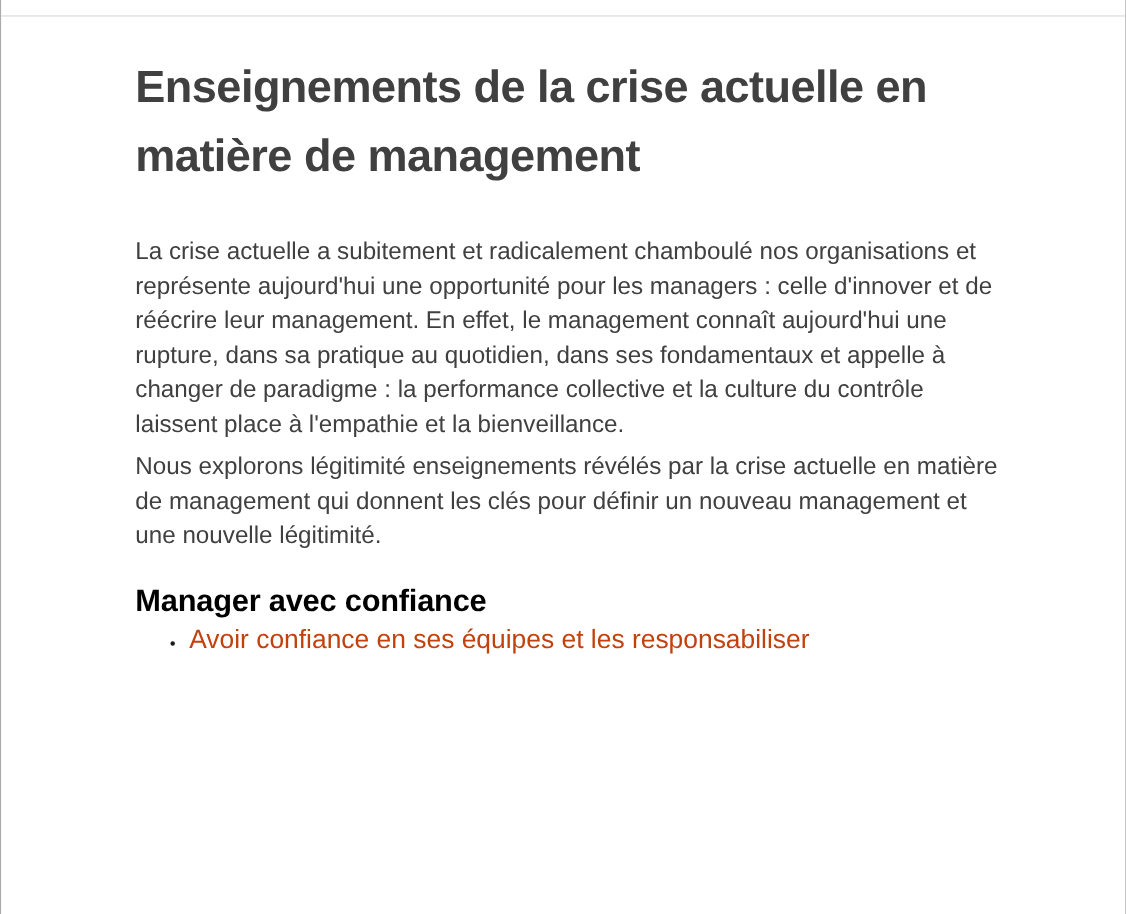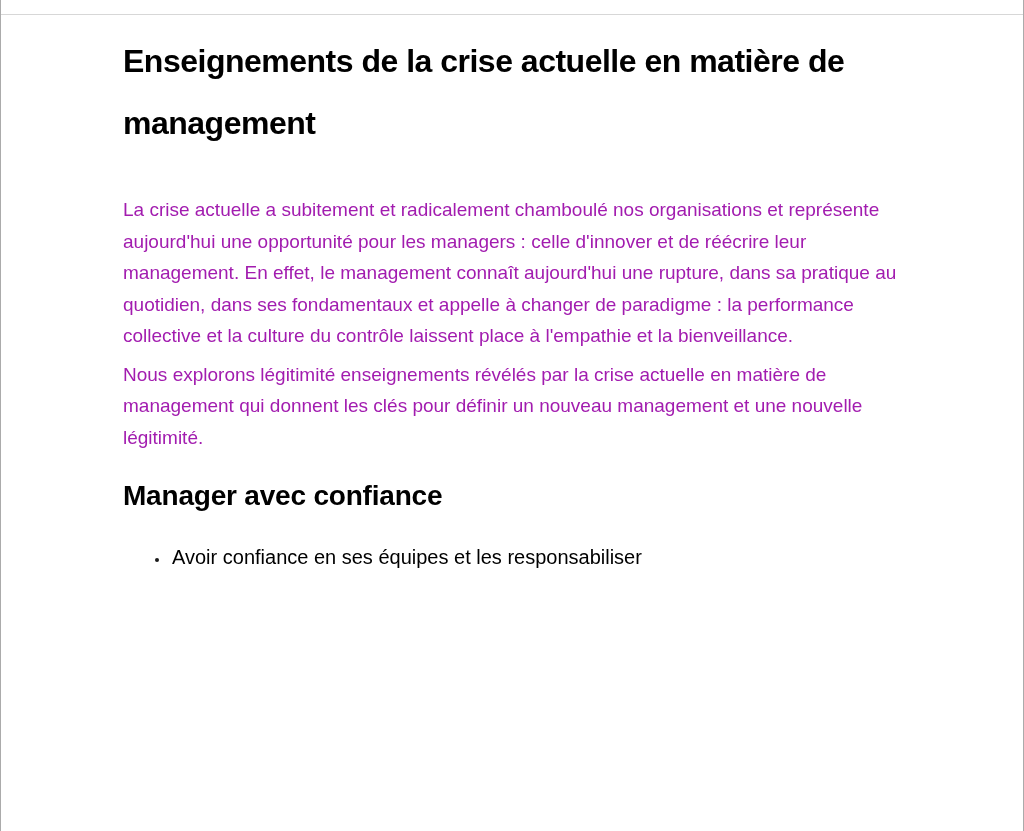--- a/index.html
+++ b/index.html
@@ -27,50 +27,50 @@
 
   .content {
     position: absolute;
     top: 0;
     left: 122px;
     width: 790px;
   }
 
   h1.page-title {
     margin: 0 0 40px 0;
-    padding-top: 30px;
-    font-size: 32px;
+    padding-top: 48px;
+    font-size: 41px;
     line-height: 62px;
     font-weight: 700;
     letter-spacing: -0.5px;
-    color: #000000;
+    color: #404040;
   }
 
   p.body-text {
     margin: 0 0 7px 0;
-    font-size: 19px;
+    font-size: 22px;
     line-height: 31.5px;
-    color: #a21caf;
+    color: #404040;
   }
 
   h2.section-heading {
-    margin: 25px 0 28px 0;
+    margin: 25px 0 2px 0;
     font-size: 28px;
     line-height: 36px;
     font-weight: 700;
     letter-spacing: -0.2px;
     color: #000000;
   }
 
   ul.bullet-list {
     margin: 2px 0 0 0;
     padding: 0 0 0 47px;
-    font-size: 20px;
+    font-size: 24px;
     line-height: 31.5px;
-    color: #000000;
+    color: #c2410c;
   }
   ul.bullet-list li { padding-left: 2px; }
   ul.bullet-list li::marker { font-size: 14px; color: #1a1a1a; }
 </style>
 </head>
 <body>
 
 <div class="viewport">
   <div class="top-rule"></div>
 

